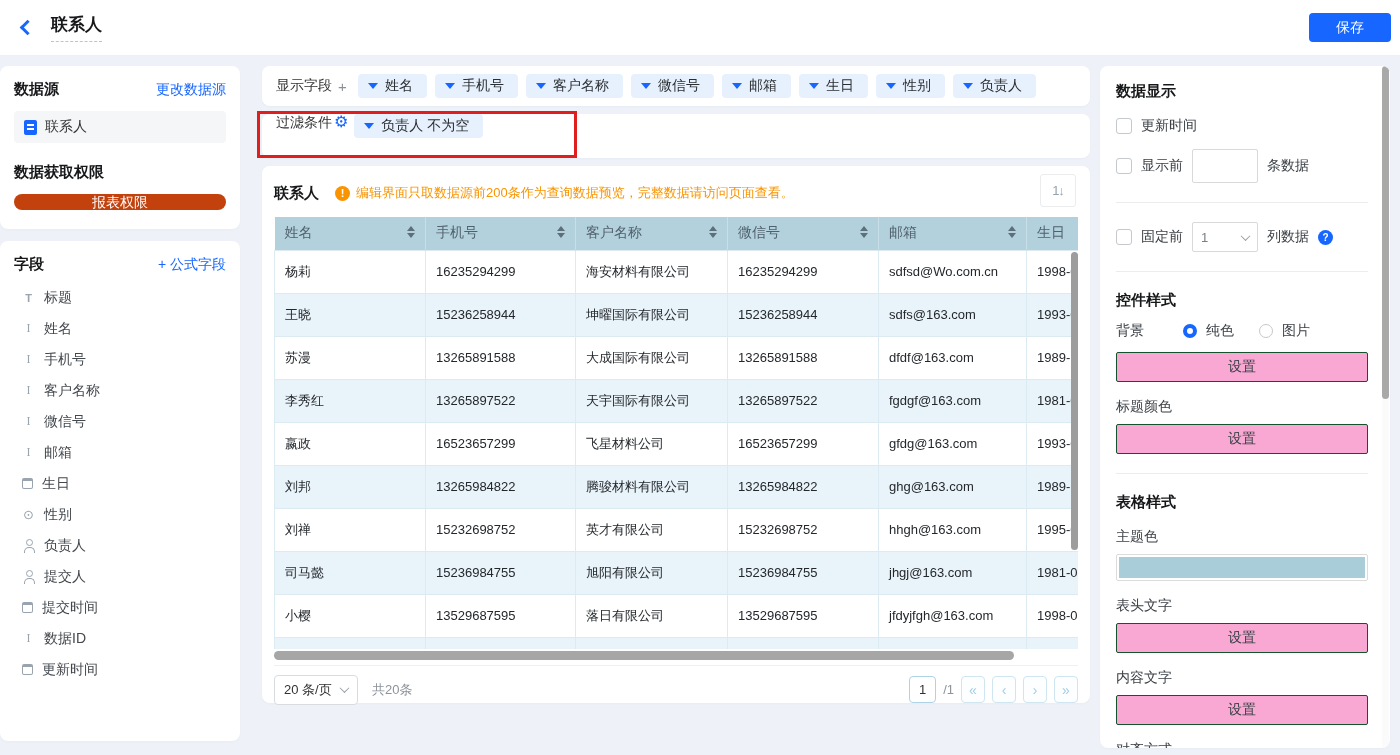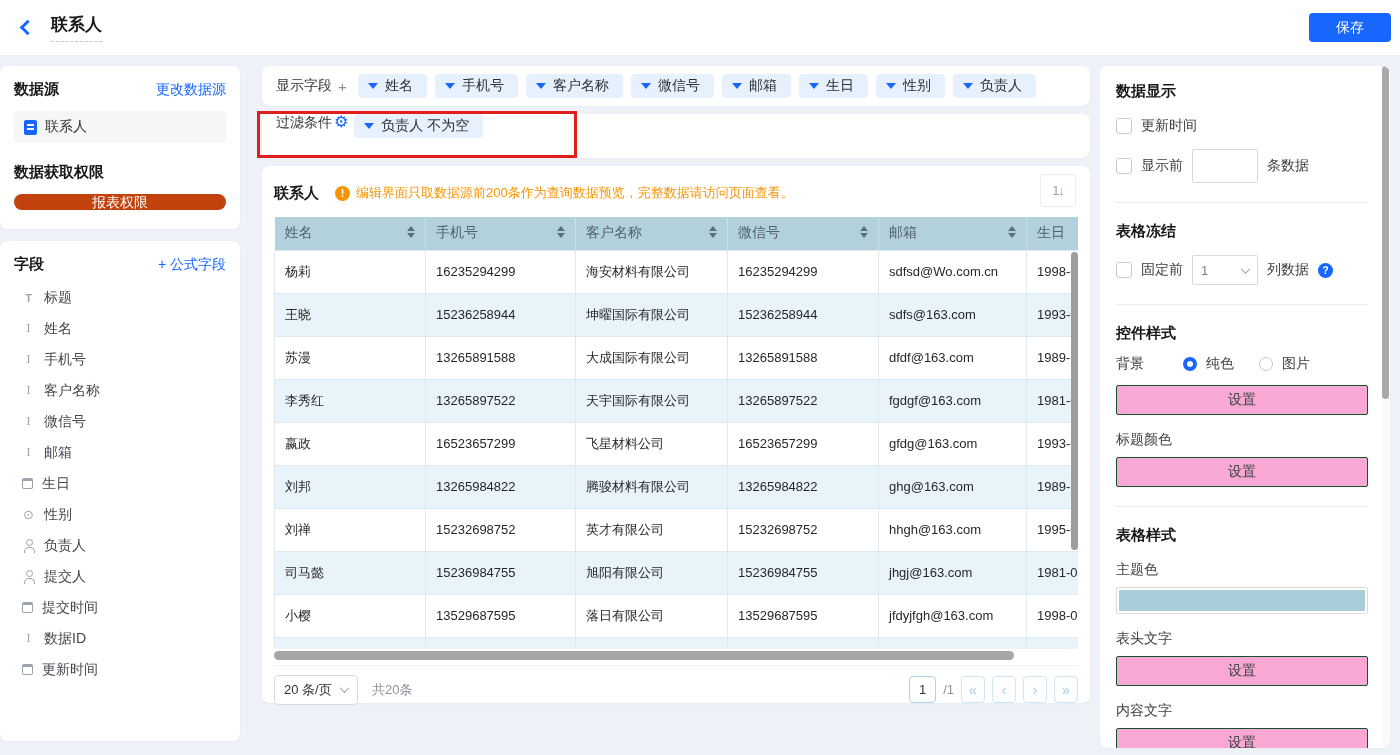--- a/index.html
+++ b/index.html
@@ -401,21 +401,20 @@
     </div>
     <div class="r-row mt14">
       <span class="cbox"></span>
       <span>显示前</span>
       <input class="mini-input" style="">
       <span>条数据</span>
     </div>
 
     <div class="divider"></div>
 
-    <div class="r-sec-title">表格冻结</div>
     <div class="r-row mt14">
       <span class="cbox"></span>
       <span>固定前</span>
       <span class="mini-select">
         <span>1</span>
         <span class="chev-dn"></span>
       </span>
       <span>列数据</span>
       <span class="help-ico">?</span>
     </div>

